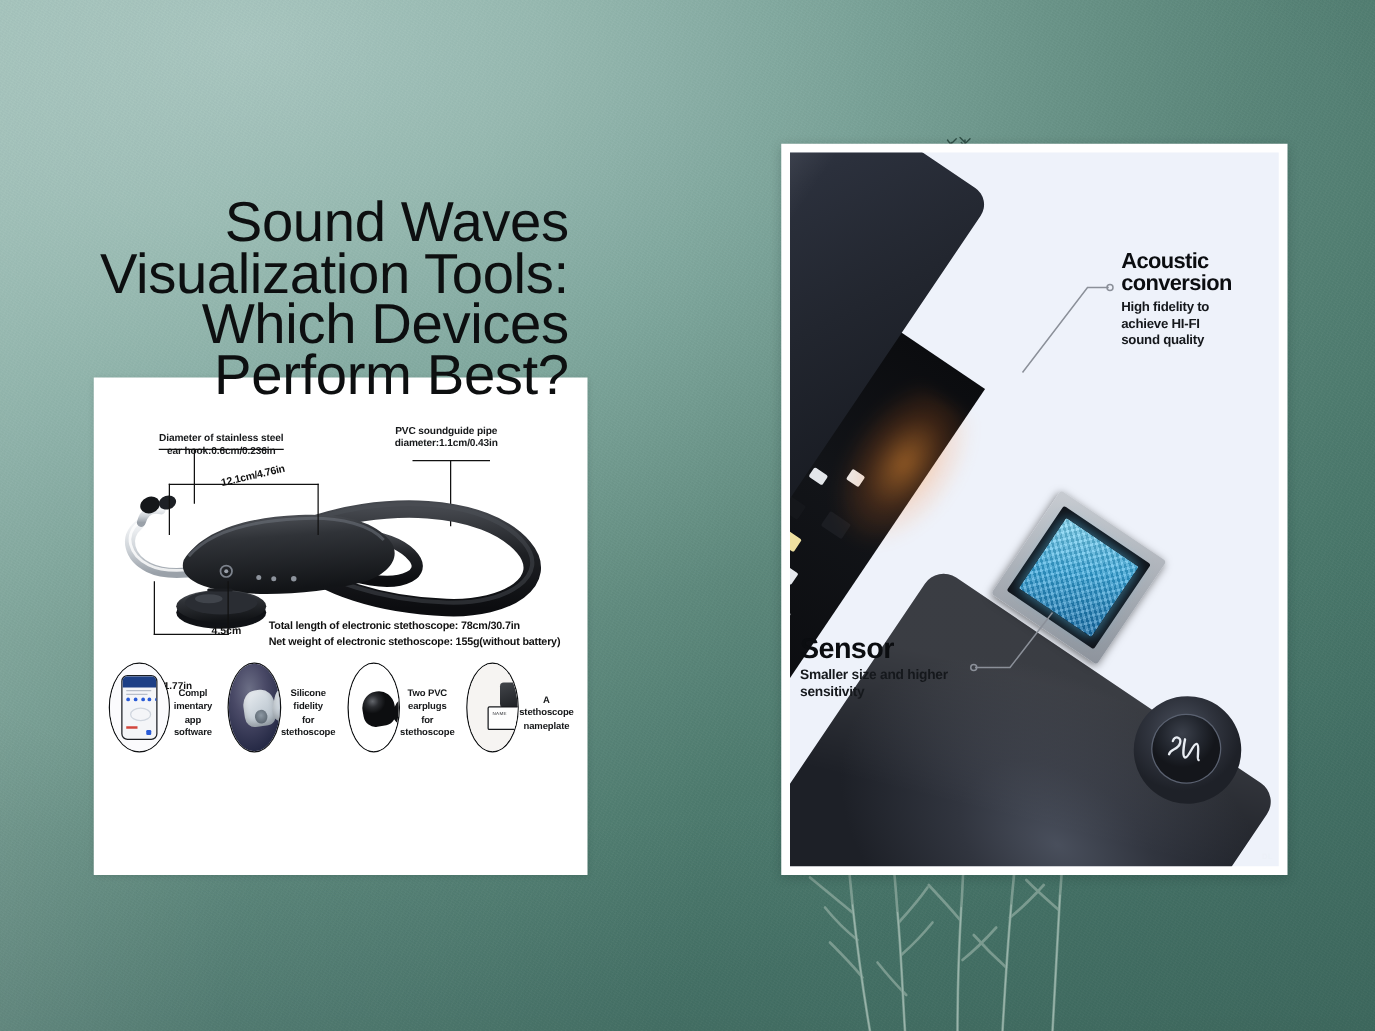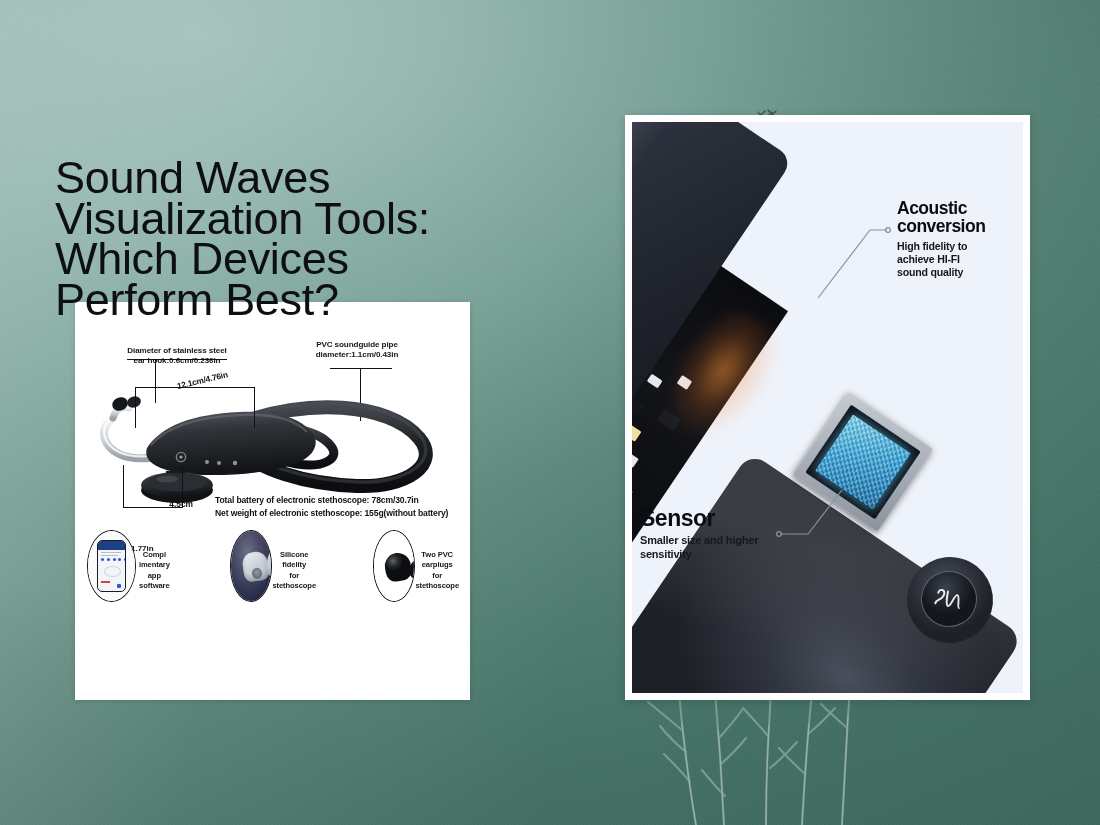--- a/index.html
+++ b/index.html
@@ -419,21 +419,21 @@
   .callout-sensor .c-sub   { font-size: 11px; }
 
   .leader-svg { position: absolute; left: 0; top: 0; width: 100%; height: 100%; pointer-events: none; }
 
   
   .slide-title {
     position: absolute;
     left: 55px;
     top: 128px;
     width: 400px;
-    text-align: left;
+    text-align: right;
     font-size: 45px;
     line-height: .90;
     color: #0d0f10;
     font-weight: normal;
     letter-spacing: -.3px;
     white-space: pre-line;
     z-index: 2;
   }
 </style>
 </head>
@@ -545,21 +545,21 @@
       </svg>
 
       <div class="dim-box dim-top"></div>
       <div class="dim-label dim-diag">12.1cm/4.76in</div>
 
       <div class="dim-box dim-bot"></div>
       <div class="dim-label dim-45">4.5cm</div>
       <div class="dim-label dim-177">1.77in</div>
 
       <div class="totals">
-        <div>Total battery of electronic stethoscope: 78cm/30.7in</div>
+        <div>Total length of electronic stethoscope: 78cm/30.7in</div>
         <div>Net weight of electronic stethoscope: 155g(without battery)</div>
       </div>
 
       <div class="acc-row">
 
         <div class="acc">
           <div class="acc-circle">
             <div class="thumb-app">
               <div class="phone">
                 <div class="phone-top"></div>
@@ -601,20 +601,33 @@
           <div class="acc-circle">
             <div class="thumb-pvc">
               <div class="pvcplug v1"></div>
               <div class="pvcplug v2"></div>
             </div>
           </div>
           <div class="acc-cap">Two PVC earplugs
 for stethoscope</div>
         </div>
 
+        <div class="acc">
+          <div class="acc-circle">
+            <div class="thumb-plate">
+              <div class="clip-body"></div>
+              <div class="clip-tab"></div>
+              <div class="plate">
+                <div class="plate-txt">NAME</div>
+              </div>
+            </div>
+          </div>
+          <div class="acc-cap">A stethoscope
+nameplate</div>
+        </div>
 
       </div>
     </div>
   </div>
 
   <div class="photo-card">
     <div class="photo">
 
       <div class="dev-bottom"></div>
       <div class="dev-bottom-gloss"></div>

